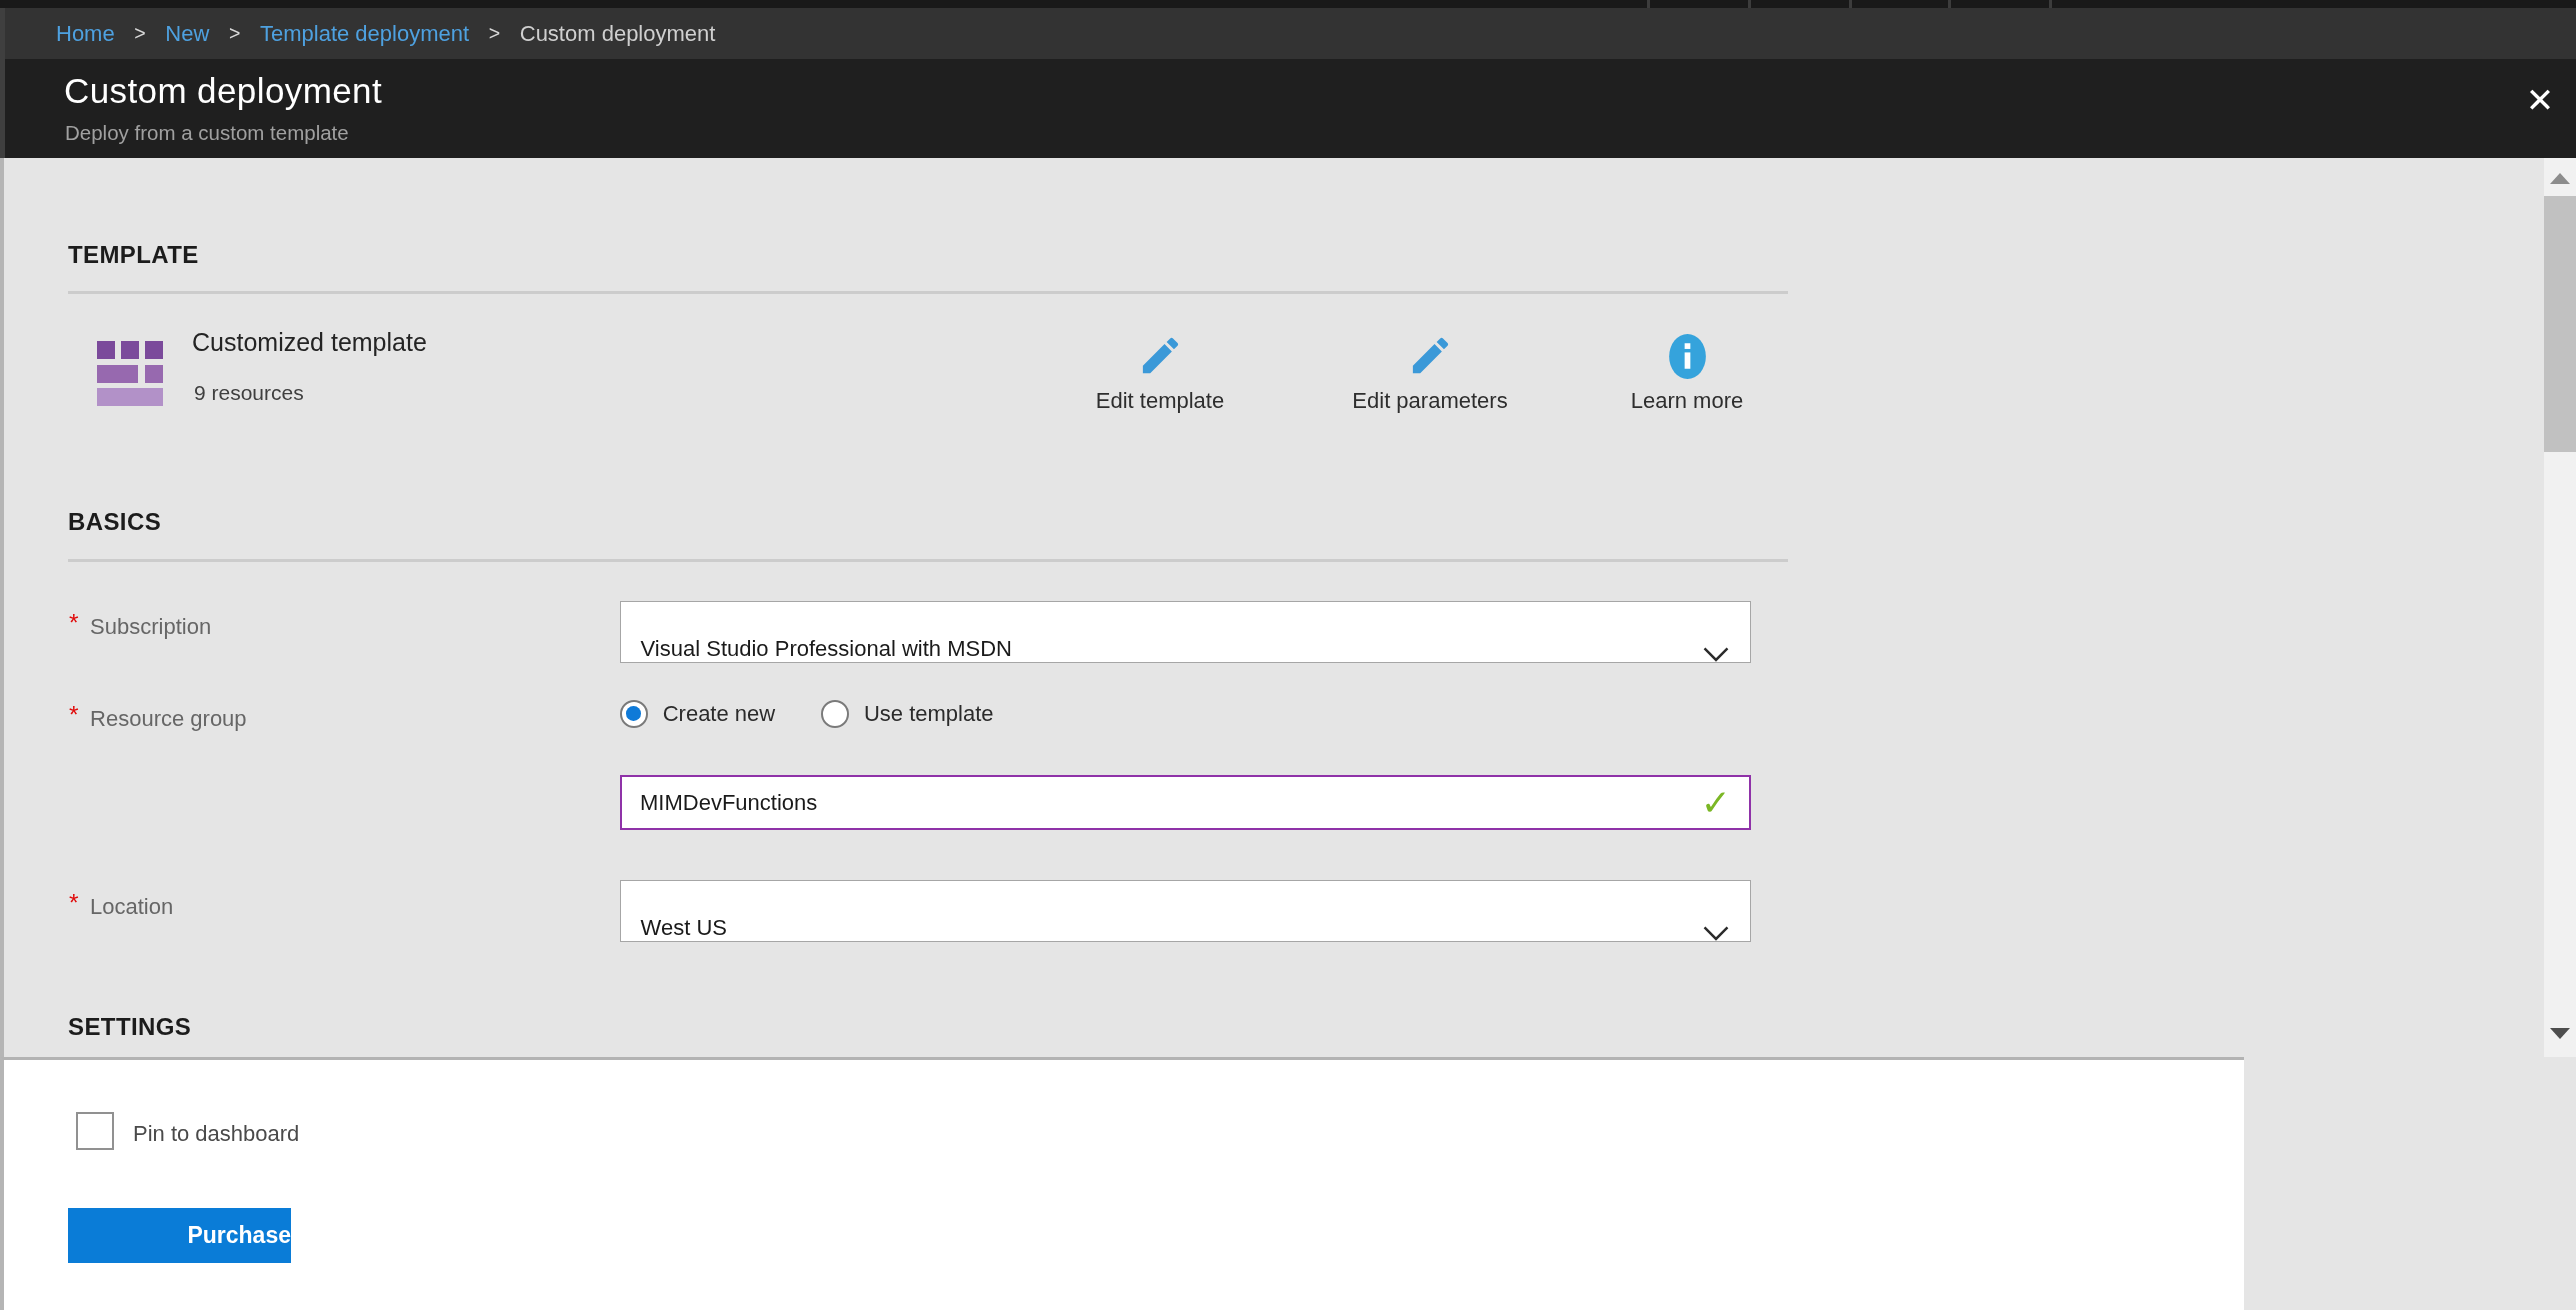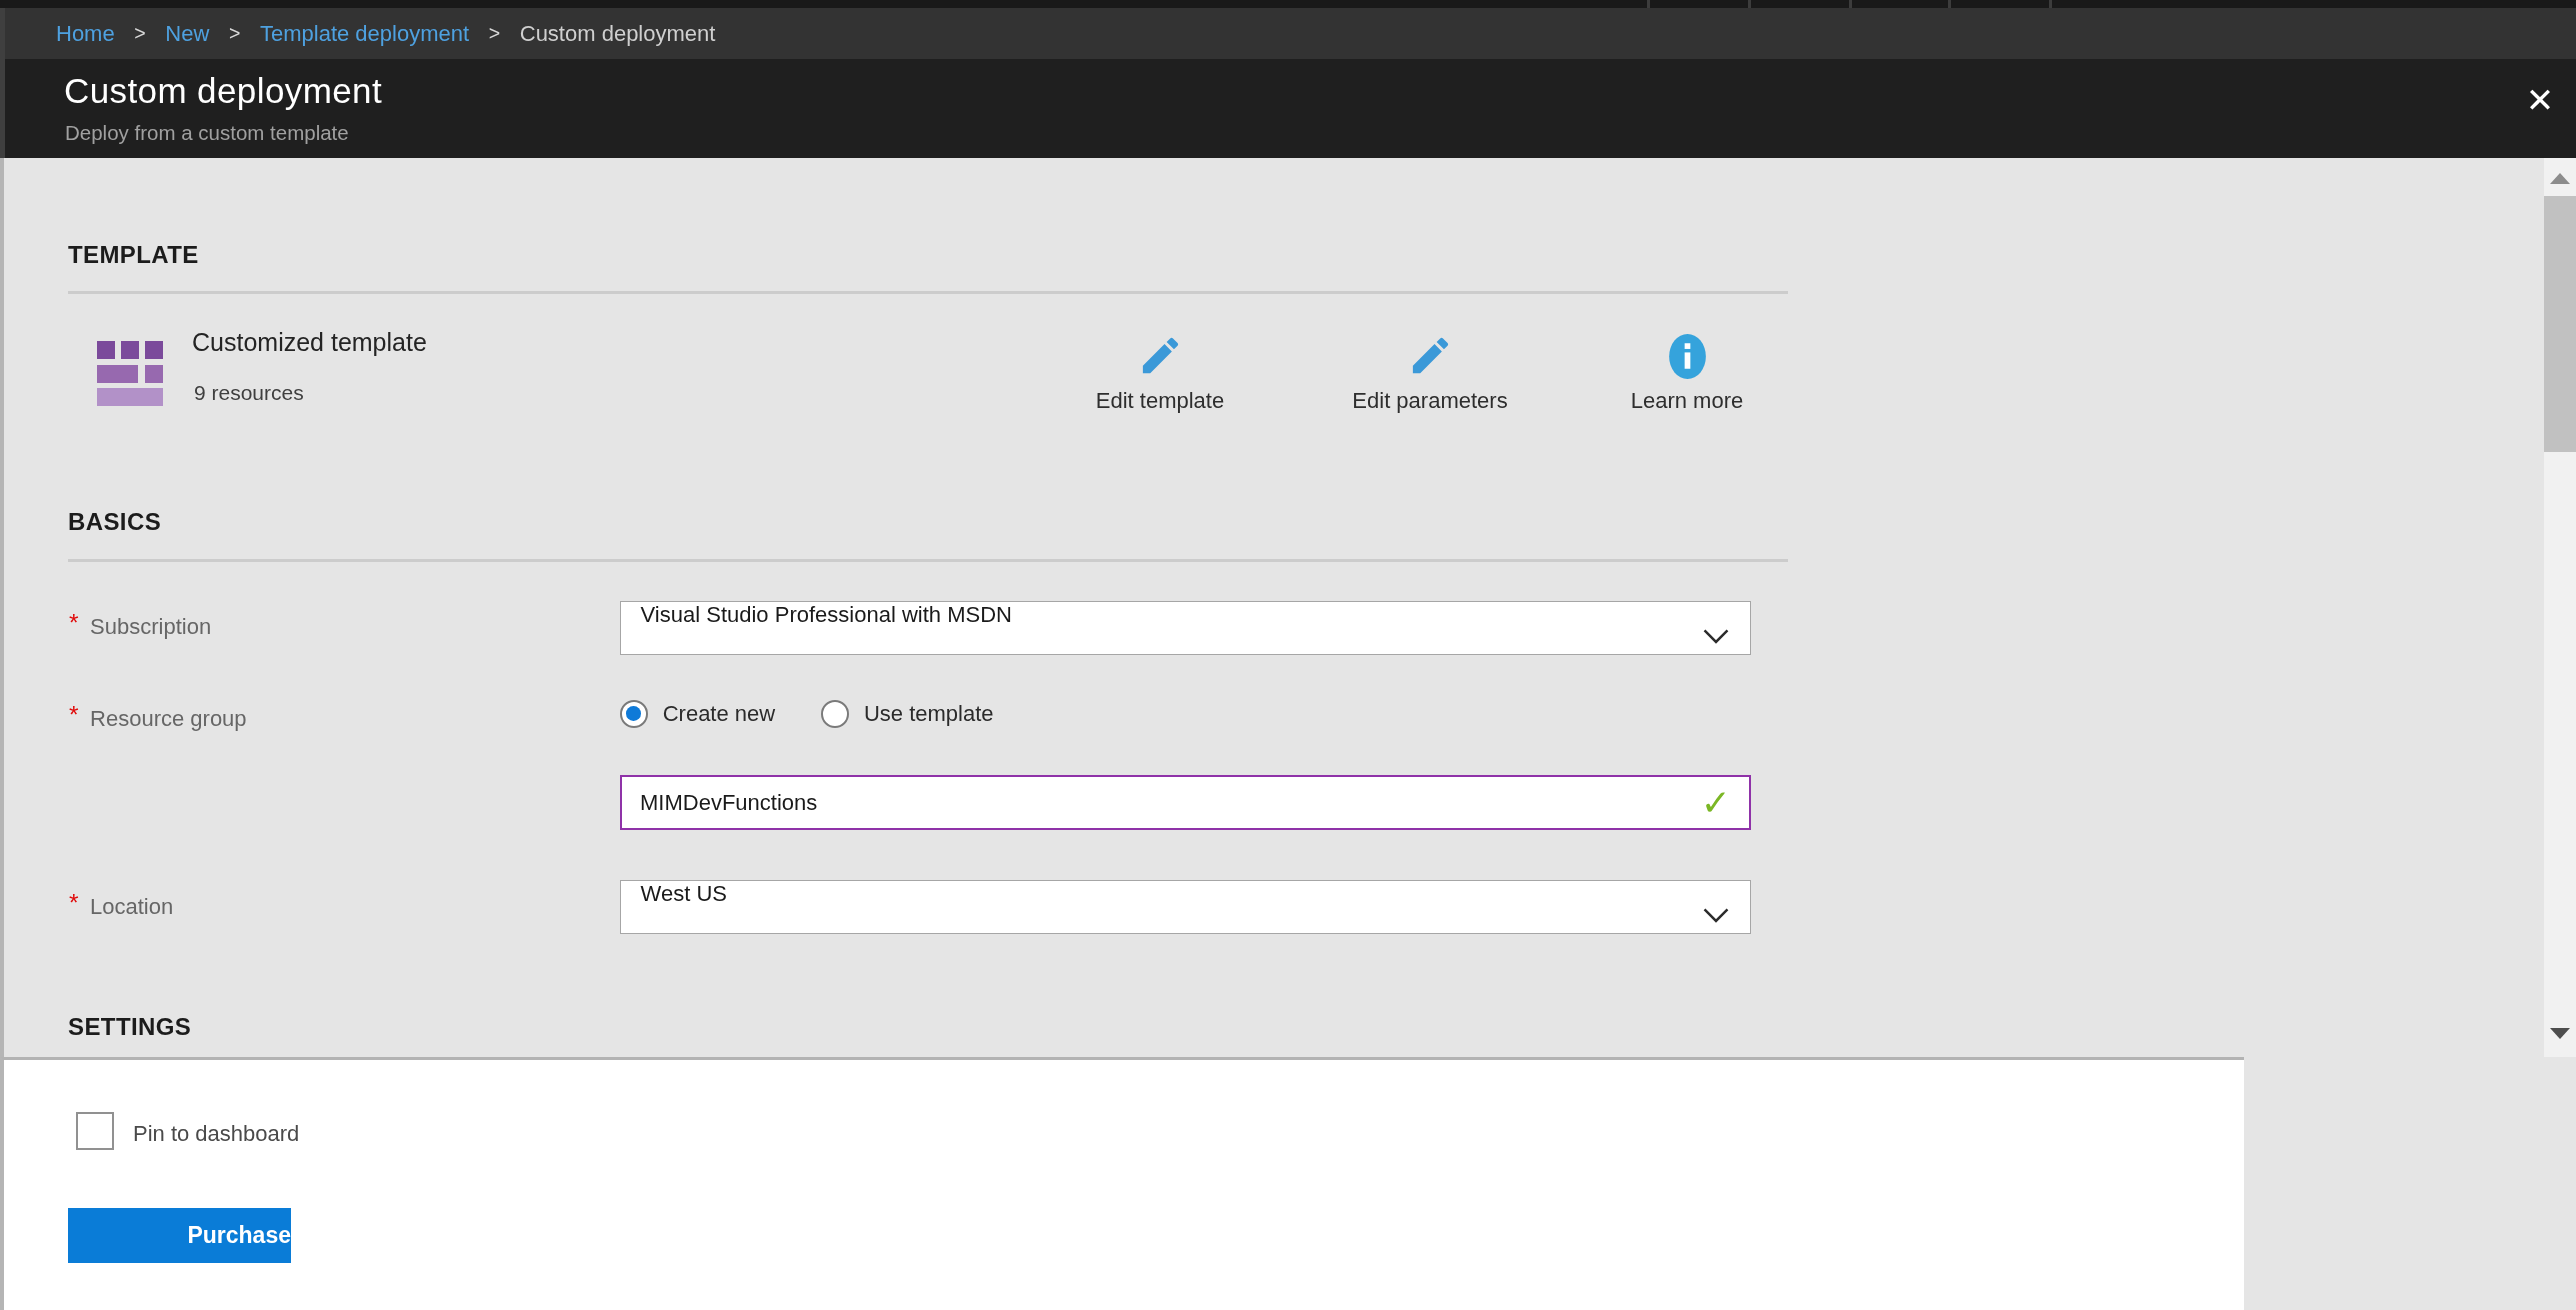--- a/index.html
+++ b/index.html
@@ -51,21 +51,21 @@
   .tpl-count{position:absolute;left:190px;top:223px;font-size:21px;color:#3f3f3f;}
 
   .action{position:absolute;top:164px;width:196px;text-align:center;cursor:pointer;}
   .action .ic{height:59px;display:flex;align-items:flex-end;justify-content:center;}
   .action .lbl{margin-top:6.5px;font-size:22px;color:#2e2e2e;}
 
   
   .req-label{position:absolute;font-size:22px;color:var(--label-gray);}
   .req-label .ast{color:#e00b0b;font-size:24.5px;margin-right:11.5px;vertical-align:top;position:relative;top:-4.9px;}
 
-  .select-box{position:absolute;left:616px;width:1131px;height:54px;background:#fff;border:1.6px solid #a6a6a6;display:flex;align-items:flex-start;padding:0 19.6px;font-size:22px;color:var(--value-dark);cursor:pointer;flex-direction:column;}
+  .select-box{position:absolute;left:616px;width:1131px;height:62px;background:#fff;border:1.6px solid #a6a6a6;display:flex;align-items:flex-end;padding:0 19.6px;font-size:22px;color:var(--value-dark);cursor:pointer;}
   .select-box .chev{margin-left:auto;}
   .chev svg{display:block;}
 
   .radio-row{position:absolute;left:616px;display:flex;align-items:center;}
   .radio{width:28px;height:28px;border:2.5px solid #7a7a7a;border-radius:50%;background:#fff;position:relative;cursor:pointer;flex:none;}
   .radio.sel::after{content:"";position:absolute;left:4.1px;top:4.1px;width:14.7px;height:14.7px;border-radius:50%;background:#0f7ad8;}
   .radio-lbl{font-size:22px;color:#2b2b2b;margin-left:14.7px;margin-right:46px;}
 
   .text-input{position:absolute;left:616px;width:1131px;height:55px;background:#fff;border:2.5px solid var(--valid-border-purple);display:flex;align-items:center;padding:0 18px;font-size:22px;color:var(--value-dark);gap:16px;}
   .text-input .check{margin-left:auto;color:var(--valid-check-green);font-size:36px;font-weight:700;line-height:1;}

